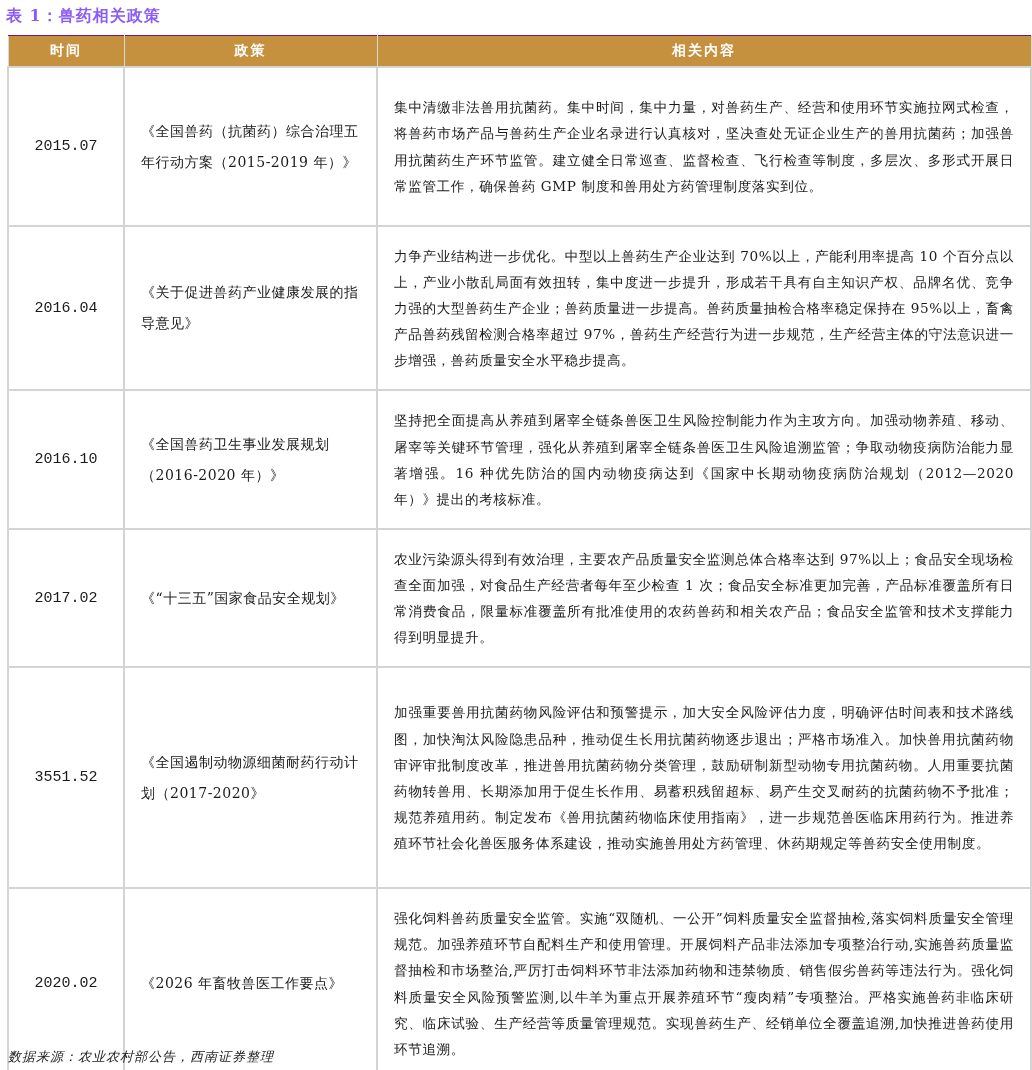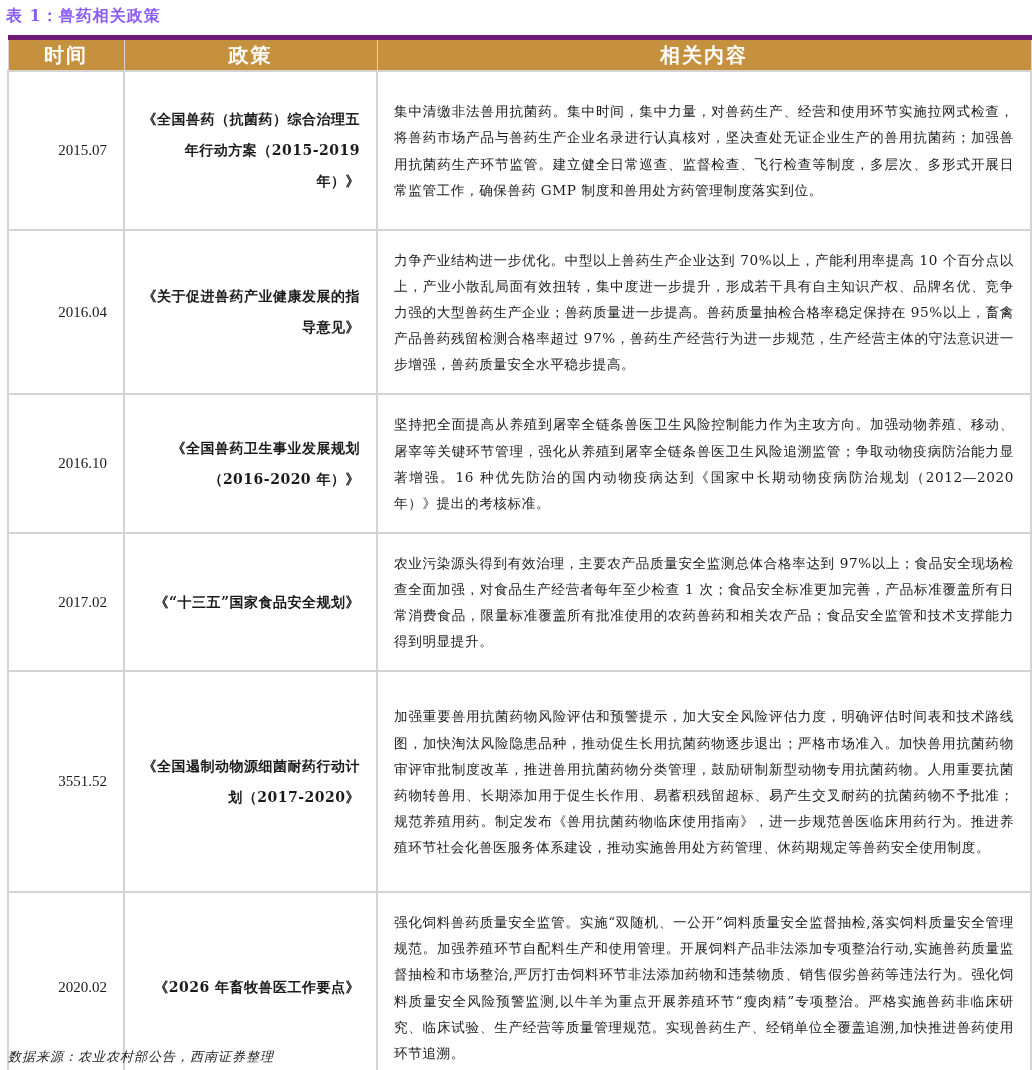--- a/index.html
+++ b/index.html
@@ -1,24 +1,24 @@
 <!DOCTYPE html>
 <html><head>
 <meta charset="utf-8">
 <style>
   html, body { margin:0; padding:0; background:#ffffff; }
   body { width:1032px; height:1070px; position:relative; overflow:hidden;
          font-family: "DejaVu Serif", "Liberation Serif", serif; color:#1a1a1a; }
   .title { position:absolute; left:6px; top:6px; font-size:16px; font-weight:bold; letter-spacing:1px; color:#8b5cf6; }
   table.policy { position:absolute; left:7px; top:35px; width:1023px; border-collapse:collapse; table-layout:fixed; }
-  table.policy th { background:#c5913f; color:#ffffff; font-size:20px; font-weight:bold; height:30px; padding:0; text-align:center;
-                    border-left:1px solid #d8d8d8; border-right:1px solid #d8d8d8; border-top:5px solid #701a75; letter-spacing:2px; }
+  table.policy th { background:#c5913f; color:#ffffff; font-size:14px; font-weight:bold; height:30px; padding:0; text-align:center;
+                    border-left:1px solid #d8d8d8; border-right:1px solid #d8d8d8; border-top:1px solid #701a75; letter-spacing:2px; }
   table.policy td { border:2px solid #d4d4d4; vertical-align:middle; padding:16px; }
-  td.time { text-align:right; font-family:Liberation Serif, serif; font-size:15px; }
-  td.policy-name { text-align:right; font-size:14px; line-height:31px; padding:0 8px; letter-spacing:0.5px;font-weight:bold; }
+  td.time { text-align:center; font-family:Liberation Mono, monospace; font-size:15px; }
+  td.policy-name { text-align:left; font-size:14px; line-height:31px; padding:0 8px; letter-spacing:0.5px; }
   td.content { font-size:13.6px; line-height:26.1px; padding:3px 8px 3px 8px; text-align:justify; letter-spacing:0.6px; }
   tr.last td { border-bottom:2px solid #d9a45a; }
   .source { position:absolute; left:8px; top:1048px; font-size:13px; font-style:italic; color:#222; letter-spacing:1px; }
 </style>
 </head>
 <body>
 
 <div class="title">表 1：兽药相关政策</div>
 
 <table class="policy">

